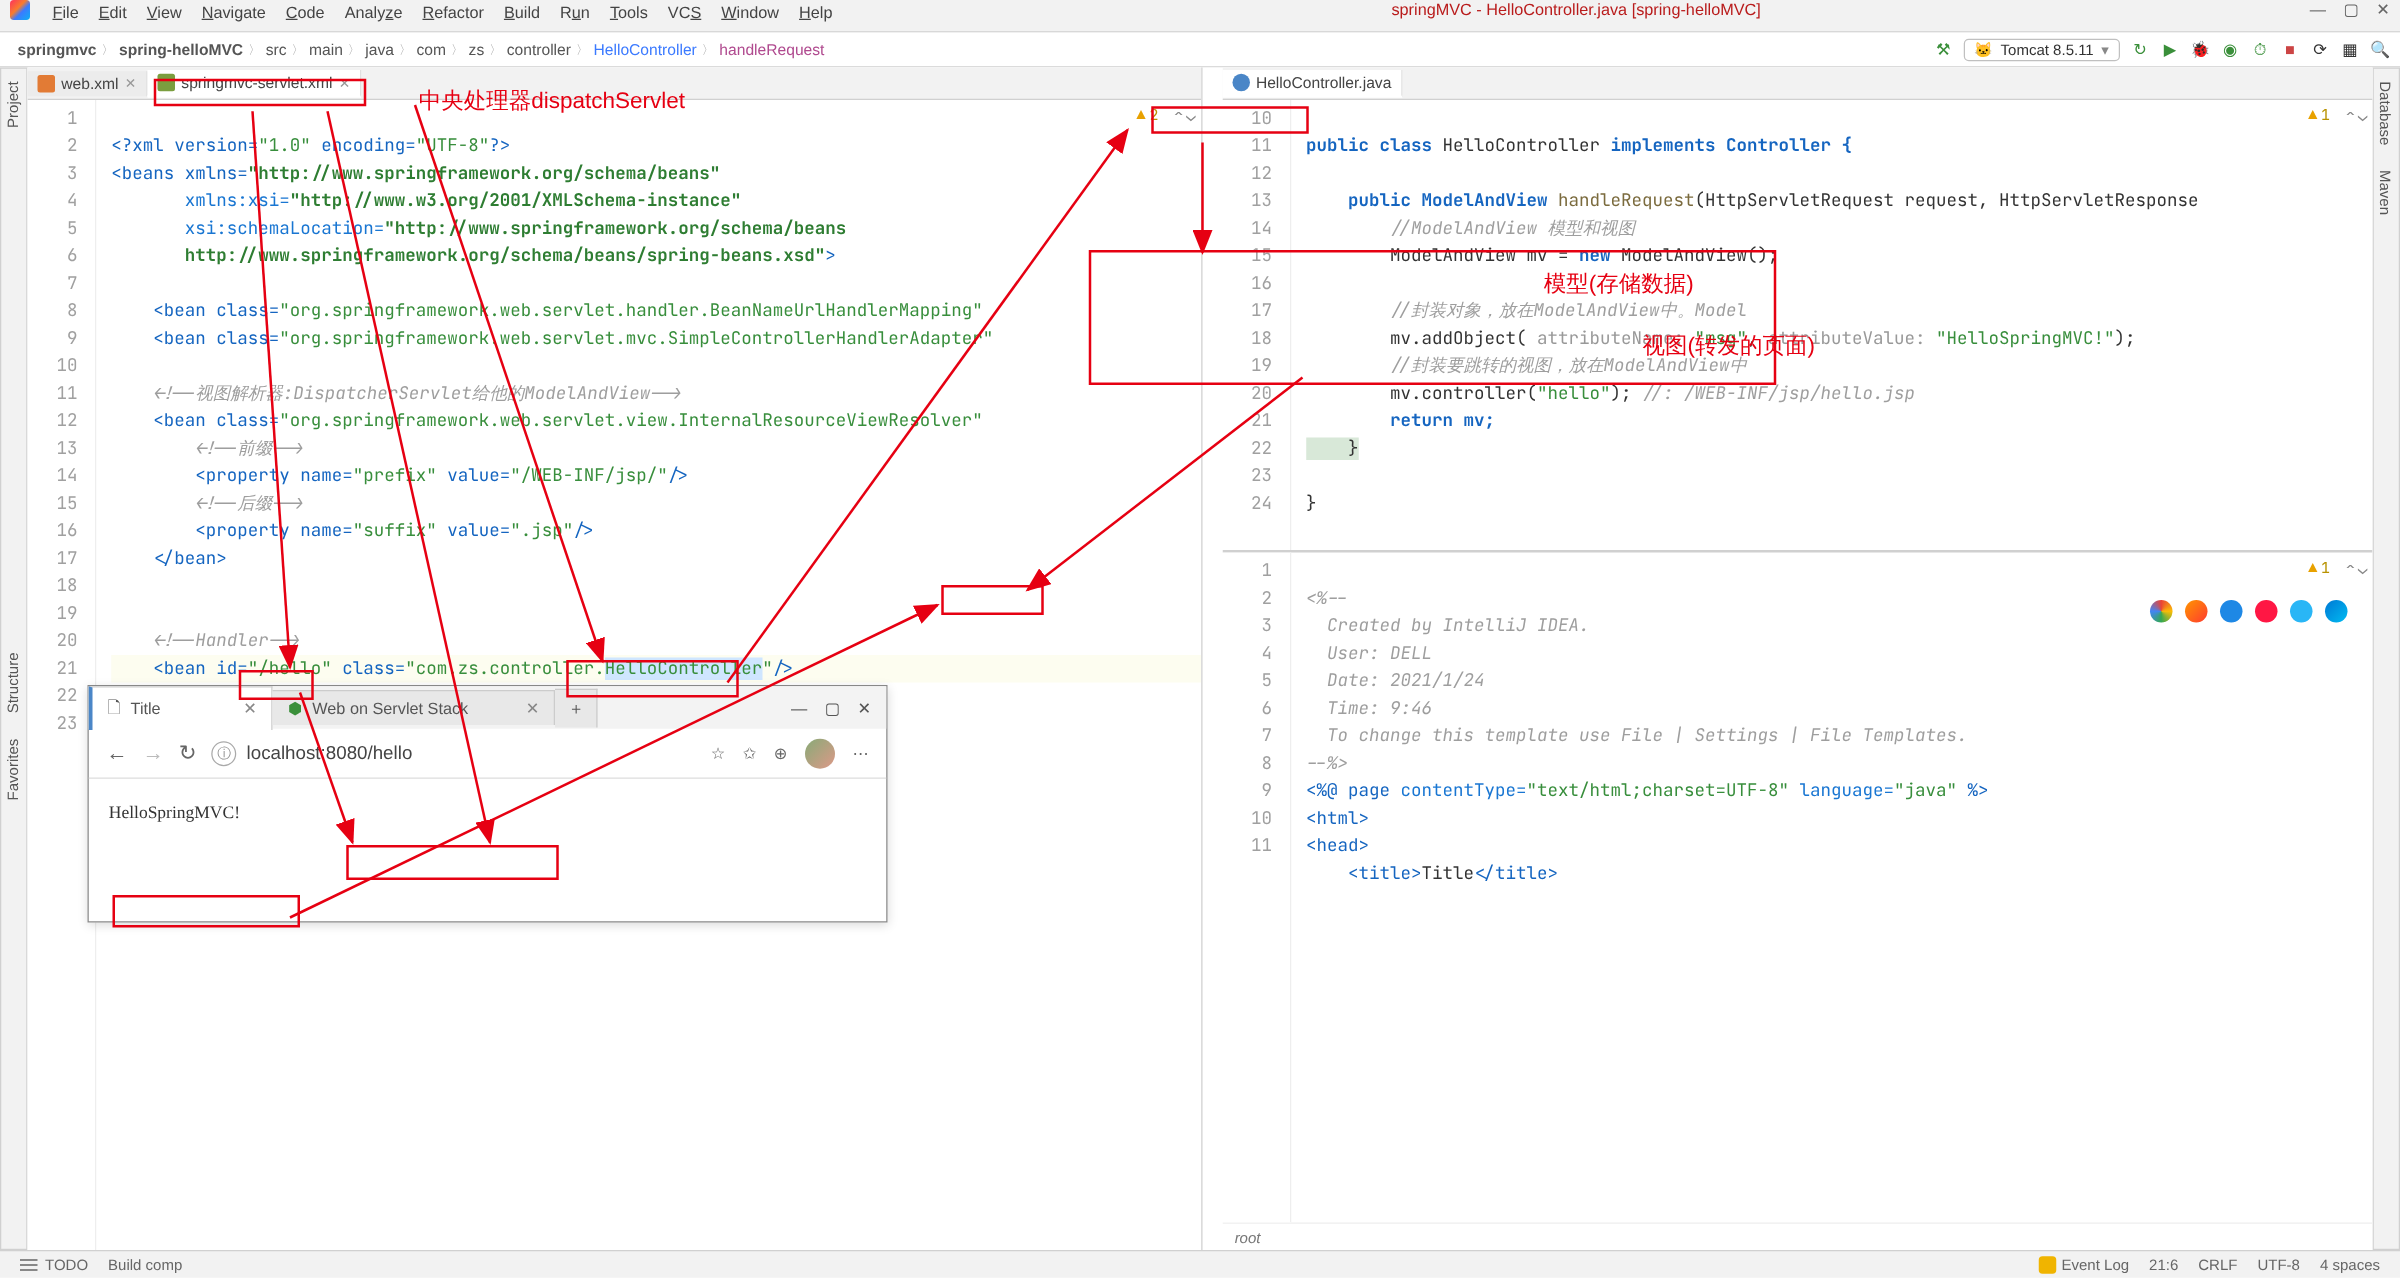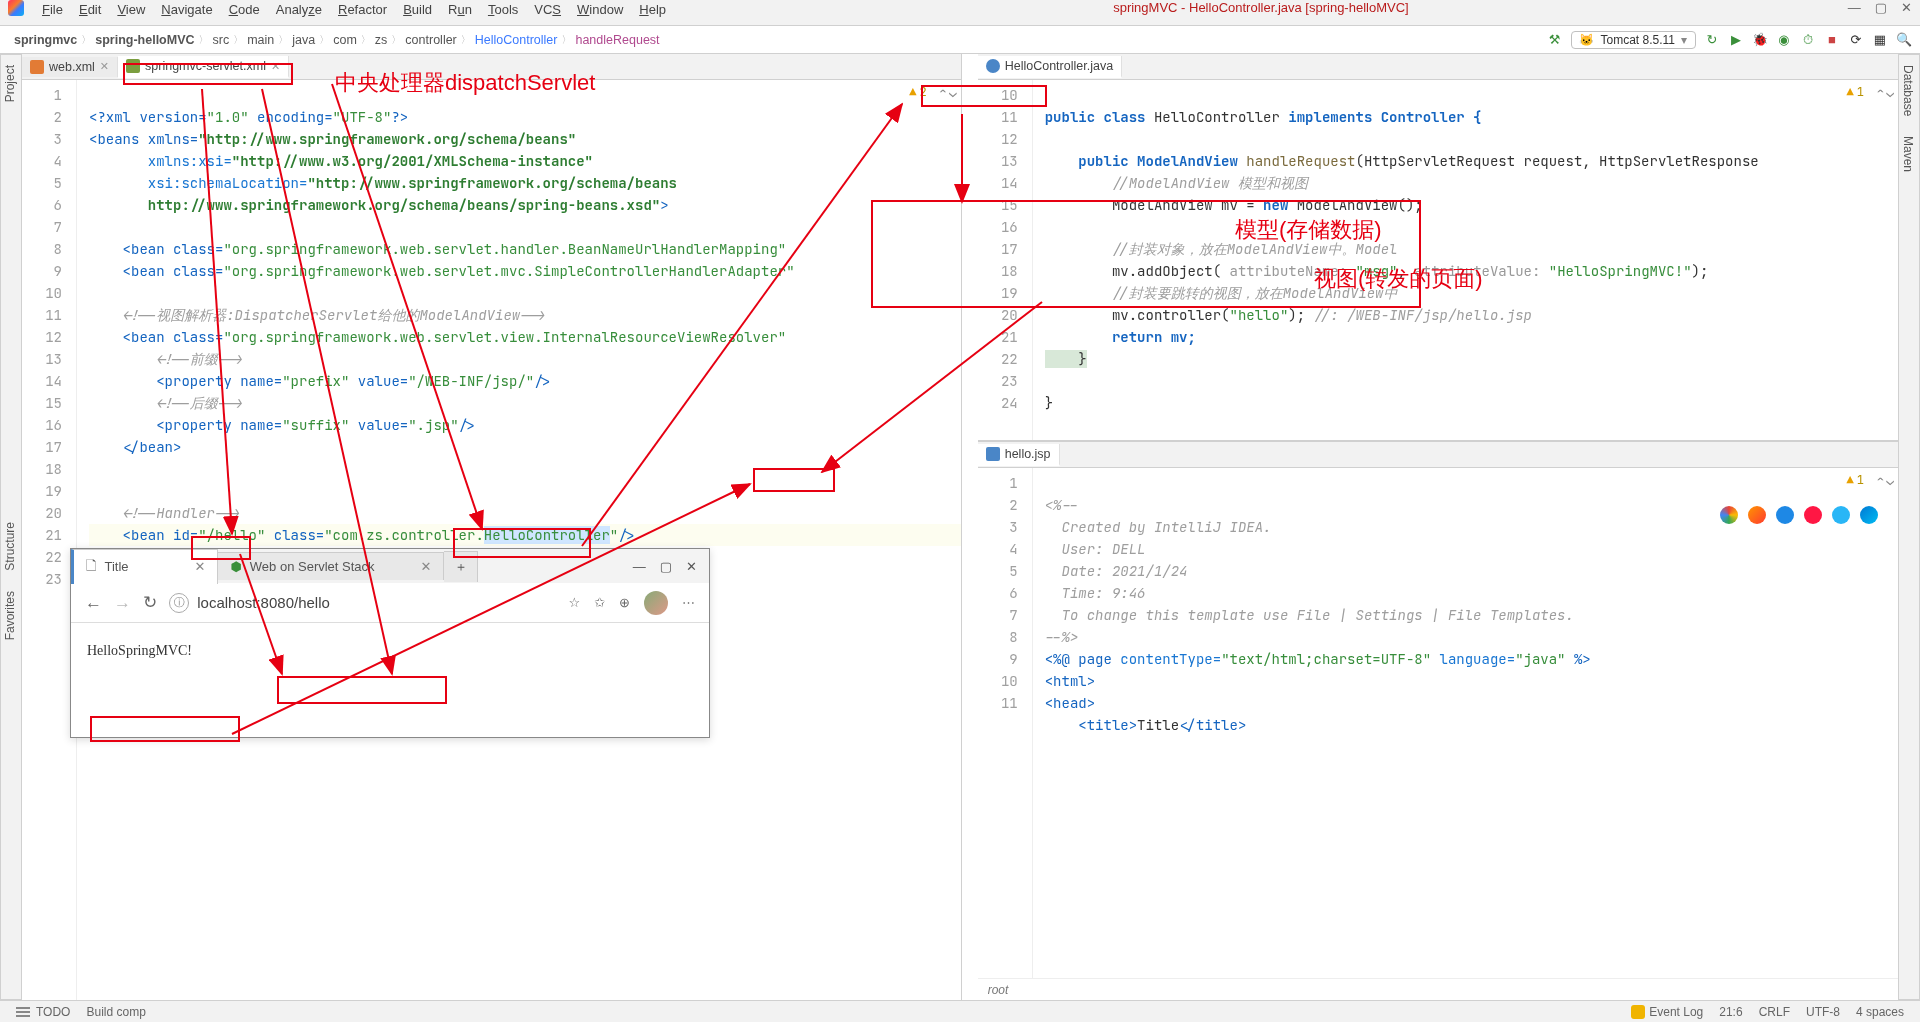--- a/index.html
+++ b/index.html
@@ -41,21 +41,21 @@
 .code .str2 { color:#2e7d32; font-weight:600;}
 .code .sel { background:#cfe6ff; }
 .code .kw { color:#1565c0; font-weight:600; }
 .code .fn { color:#7b6b3e; }
 .code .cmt { color:#9e9e9e; font-style:italic;}
 .code .hint { color:#999; }
 .code .line-hl { background:#fdfdf0; display:inline-block; width:100%;}
 .warn-badge { position:absolute; top:4px; right:34px; display:flex; align-items:center; gap:3px; color:#b89200; font-size:12px;}
 .warn-badge .tri { color:#e8a100;}
 .nav-arrows { position:absolute; top:4px; right:4px; display:flex; gap:2px; color:#888; font-size:13px;}
-.annotation { position:absolute; color:#e60012; font-weight:500; font-size:22px; pointer-events:none; z-index:50;}
+.annotation { position:absolute; color:#e60012; font-weight:500; font-size:18px; pointer-events:none; z-index:50;}
 .red-box { position:absolute; border:2px solid #e60012; pointer-events:none; z-index:40; }
 .browser { position:absolute; left:70px; top:548px; width:640px; height:190px; background:#fff; border:1px solid #888; z-index:30; box-shadow:0 2px 8px rgba(0,0,0,.15);}
 .browser .btabs { height:34px; background:#f3f3f3; display:flex; align-items:center; }
 .browser .btab { padding:6px 12px; display:flex; align-items:center; gap:8px; background:#fff; border-top:1px solid #ccc; border-right:1px solid #ccc; font-size:13px; color:#555;}
 .browser .btab .bclose{color:#888;}
 .browser .btab.inactive { background:#e8e8e8;}
 .browser .btitle{ display:flex; align-items:center; border-left:3px solid #4a86c7;}
 .browser .win-btns { margin-left:auto; display:flex; gap:14px; padding:0 12px; color:#555;}
 .browser .addrbar { height:40px; display:flex; align-items:center; gap:12px; padding:0 14px; border-bottom:1px solid #ddd;}
 .browser .nav-icon { color:#666; font-size:17px;}
@@ -279,26 +279,20 @@
 <span class="cmt">        //封装要跳转的视图，放在ModelAndView中</span>
 <span>        mv.controller(</span><span class="str">"hello"</span><span>); </span><span class="cmt">//: /WEB-INF/jsp/hello.jsp</span>
 <span class="kw">        return mv;</span>
 <span style="background:#d8e8d8">    }</span>
 
 <span>}</span>
           </div>
         </div>
       </div>
       <div class="right-bot">
-        <div class="tabs">
-            <div class="tab active">
-              <span class="ficon-x" style="background:#4a86c7"></span>
-              <span>hello.jsp</span>
-            </div>
-          </div>
         <div class="editor">
           <div class="warn-badge">
               <span class="tri">▲</span>
               <span>1</span>
             </div>
           <div class="nav-arrows">
               <span>⌃</span>
               <span>⌄</span>
             </div>
           <div class="bicons-row">

